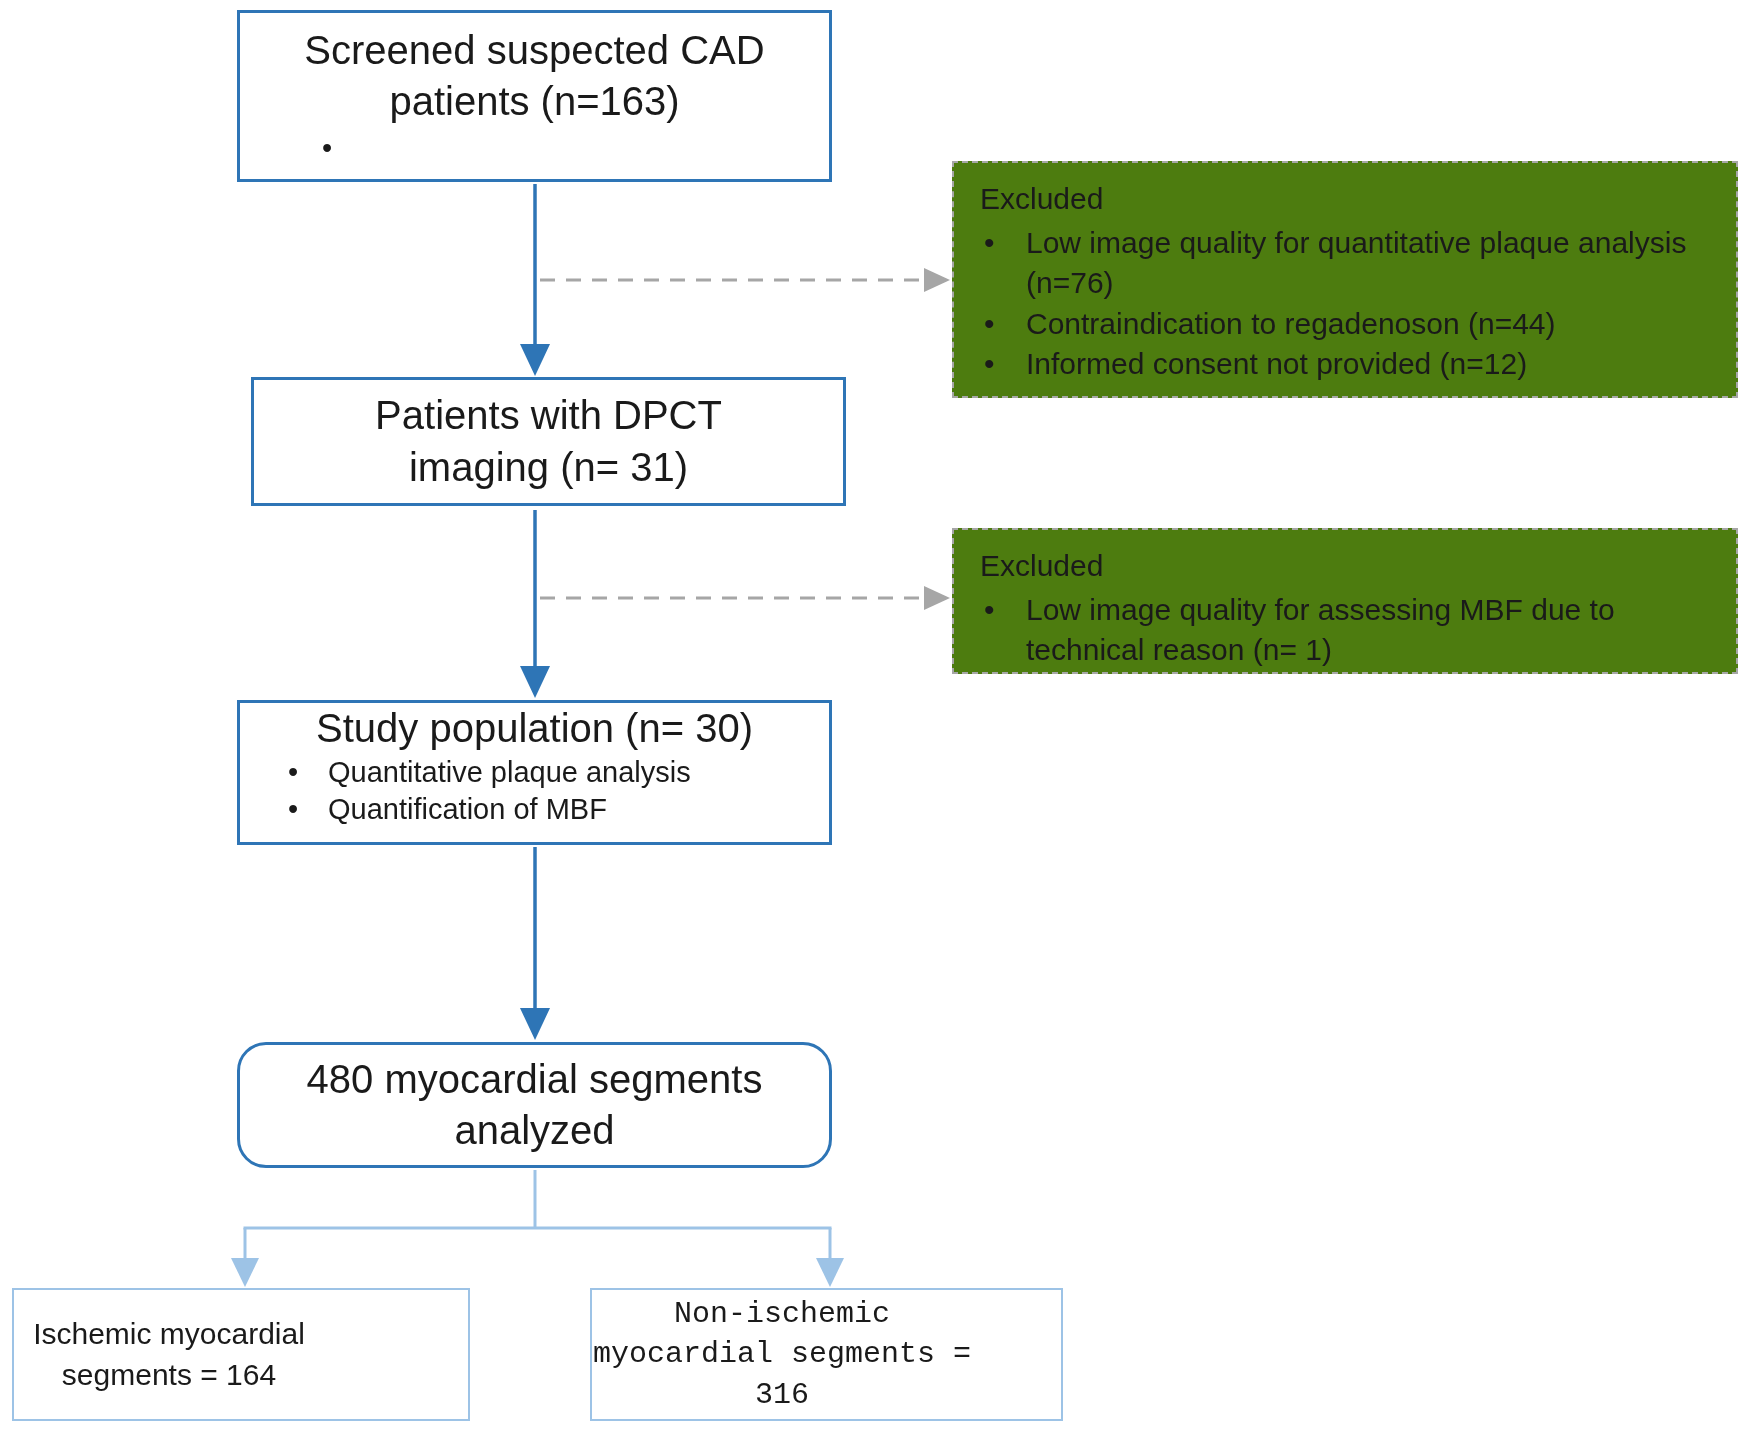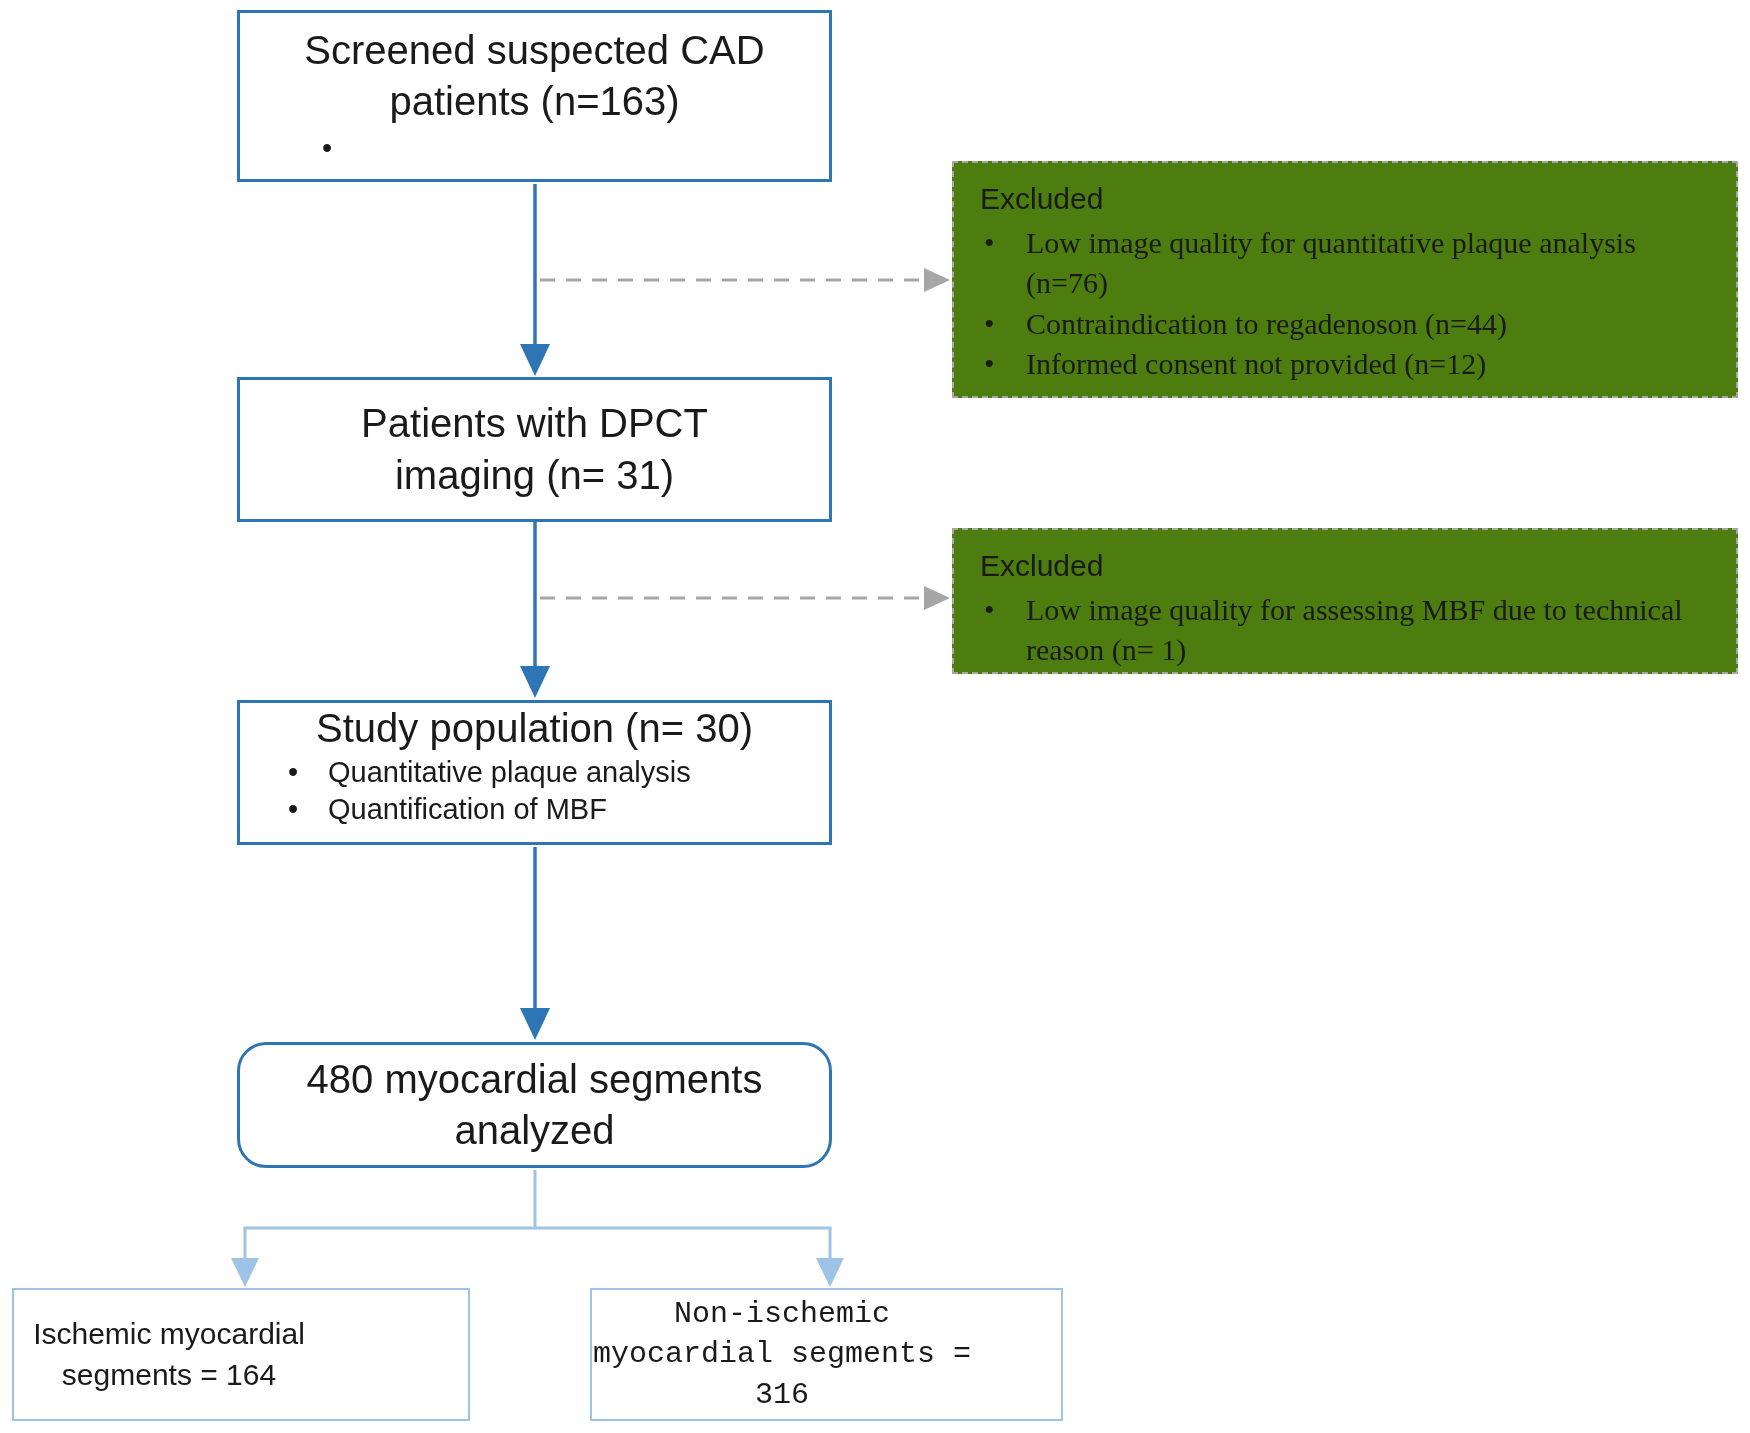--- a/index.html
+++ b/index.html
@@ -61,40 +61,40 @@
     line-height: 1.28;
   }
   .bullet-row .bullet { flex: 0 0 auto; text-align: center; }
   .bullet-row .bullet::before { content: "\2022"; }
 
   
   .box-screened { left: 237px; top: 10px; width: 595px; height: 172px; padding-top: 0; }
   .box-screened .bullet-row { padding-left: 60px; margin-top: 2px; }
   .box-screened .bullet { width: 54px; }
 
-  .box-dpct { left: 237px; top: 377px; width: 595px; height: 145px; }
+  .box-dpct { left: 251px; top: 377px; width: 595px; height: 129px; }
   .box-dpct .title { max-width: 480px; }
 
   .box-study { left: 237px; top: 700px; width: 595px; height: 145px; padding: 6px 0 20px 0; }
   .box-study .bullet-row { padding-left: 18px; font-size: 29px; }
   .box-study .bullet { width: 70px; }
 
   .box-segments { left: 237px; top: 1042px; width: 595px; height: 126px; border-radius: 29px; }
   .box-segments .title { max-width: 520px; }
 
   .excluded-box {
     position: absolute;
     background: #4d7c0f;
     border: 2px dashed var(--dashed-gray);
     padding: 16px 22px 12px 26px;
     font-size: 30px;
     line-height: 1.34;
   }
   .excluded-box .heading { margin-bottom: 4px; }
-  .excluded-box .bullet-row { font-size: 30px; line-height: 1.34; font-family: Liberation Serif, serif; }
+  .excluded-box .bullet-row { font-size: 30px; line-height: 1.34; }
   .excluded-box .bullet { width: 46px; text-align: left; padding-left: 4px; }
   .excluded-box .item-text { flex: 1 1 auto; }
   .excluded-1 { left: 952px; top: 161px; width: 786px; height: 237px; }
   .excluded-2 { left: 952px; top: 528px; width: 786px; height: 146px; }
 
   .leaf-box {
     position: absolute;
     background: #ffffff;
     border: 2px solid var(--light-blue);
     display: flex;

